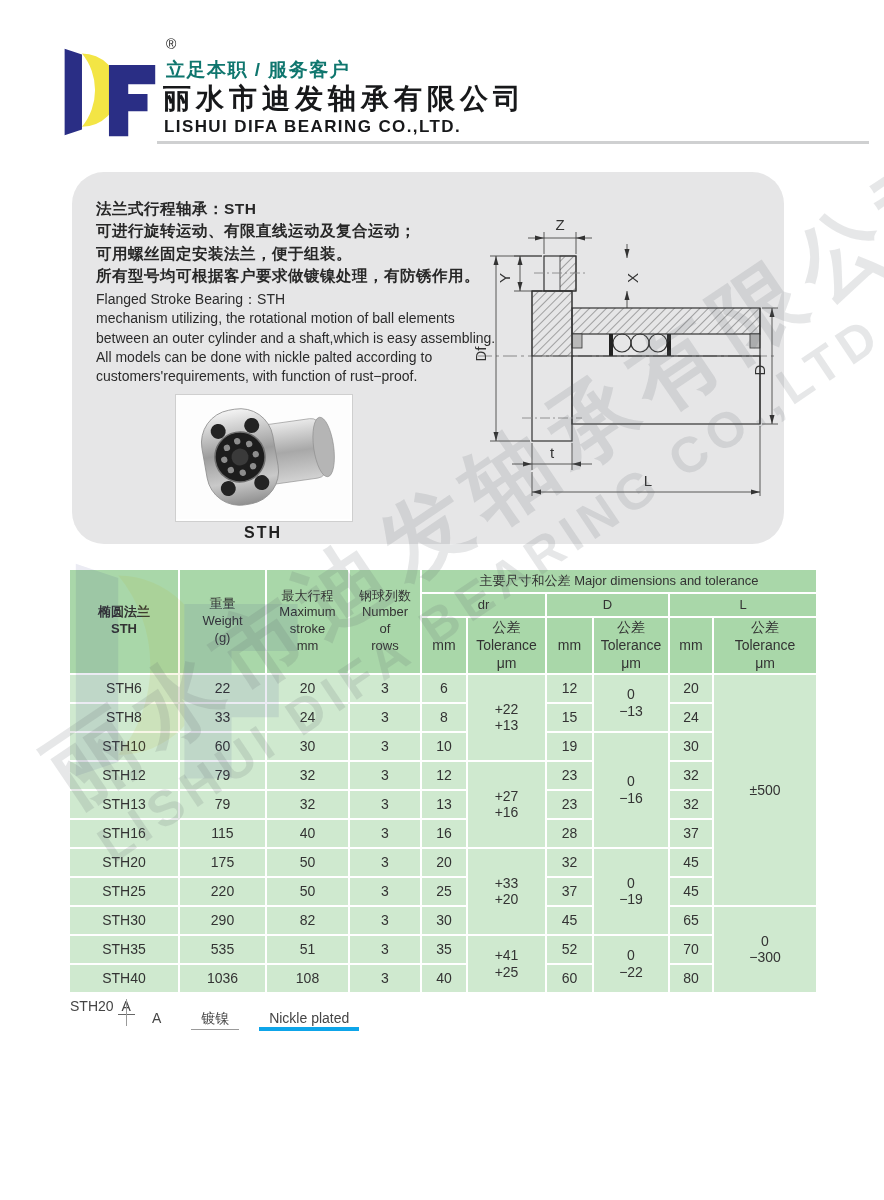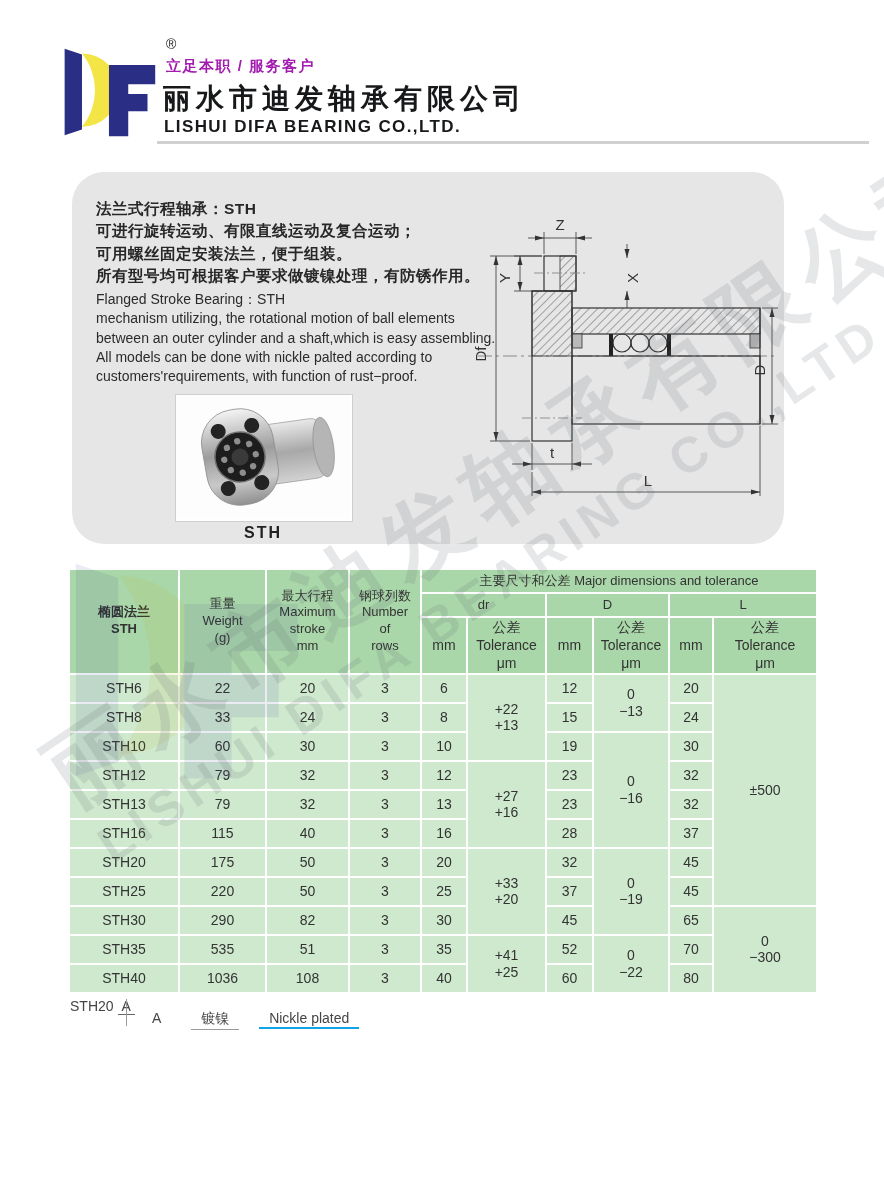--- a/index.html
+++ b/index.html
@@ -2,22 +2,22 @@
 <html><head>
 <meta charset="utf-8">
 <style>
   html,body{margin:0;padding:0;background:#fff;}
   .page{position:relative;width:884px;height:1200px;background:#fff;overflow:hidden;
         font-family:"Liberation Sans",sans-serif;color:#222;}
 
   
   .logo{position:absolute;left:55px;top:42px;width:106px;height:100px;}
   .reg-mark{position:absolute;left:166px;top:36px;font-size:14px;color:#222;}
-  .slogan{position:absolute;left:166px;top:57px;font-size:15px;font-weight:bold;
-          color:#a21caf;letter-spacing:1.5px;}
+  .slogan{position:absolute;left:166px;top:57px;font-size:19px;font-weight:bold;
+          color:#0f766e;letter-spacing:1.5px;}
   .company-cn{position:absolute;left:163px;top:80px;font-size:28px;font-weight:bold;
           color:#17181a;letter-spacing:5px;}
   .company-en{position:absolute;left:164px;top:117px;font-size:17px;font-weight:bold;
           color:#17181a;letter-spacing:1.4px;}
   .header-rule{position:absolute;left:157px;top:141px;width:712px;height:3px;background:#cfd0d1;}
 
   
   .panel{position:absolute;left:72px;top:172px;width:712px;height:372px;
          background:#e6e6e7;border-radius:32px;}
   .desc-cn{position:absolute;left:24px;top:26px;font-size:15.5px;line-height:1.45;
@@ -43,21 +43,21 @@
 
   
   .footer-mark{position:absolute;left:68px;top:982px;width:360px;height:64px;
                font-size:14px;color:#454545;}
   .fm-row1{position:absolute;left:2px;top:16px;}
   .fm-suffix{display:inline-block;border-bottom:1px solid #666;padding:0 4px;margin-left:4px;}
   .fm-vline{position:absolute;left:58px;top:17px;width:1px;height:27px;background:#9a9a9a;}
   .fm-legend{position:absolute;left:84px;top:28px;white-space:nowrap;}
   .fm-key{margin-right:26px;}
   .fm-cn{display:inline-block;border-bottom:1px solid #9a9a9a;padding:0 10px 1px 10px;}
-  .fm-en{display:inline-block;border-bottom:2px solid #0ea5e9;padding:0 10px 1px 10px;margin-left:16px;}
+  .fm-en{display:inline-block;border-bottom:4px solid #0ea5e9;padding:0 10px 1px 10px;margin-left:16px;}
 
   
   .watermark{position:absolute;left:28px;top:738px;width:1500px;
              transform:rotate(-34deg);transform-origin:0 0;
              color:rgba(100,104,110,0.16);pointer-events:none;z-index:9;}
   .wm-cn{font-size:88px;font-weight:bold;letter-spacing:12px;white-space:nowrap;line-height:1.2;}
   .wm-en{font-size:50px;font-weight:bold;letter-spacing:7px;white-space:nowrap;}
   .wm-logo{position:absolute;left:52px;top:552px;opacity:0.09;pointer-events:none;z-index:8;}
 
   .dimtext{font-size:15px;fill:#333;font-family:"Liberation Sans",sans-serif;}

